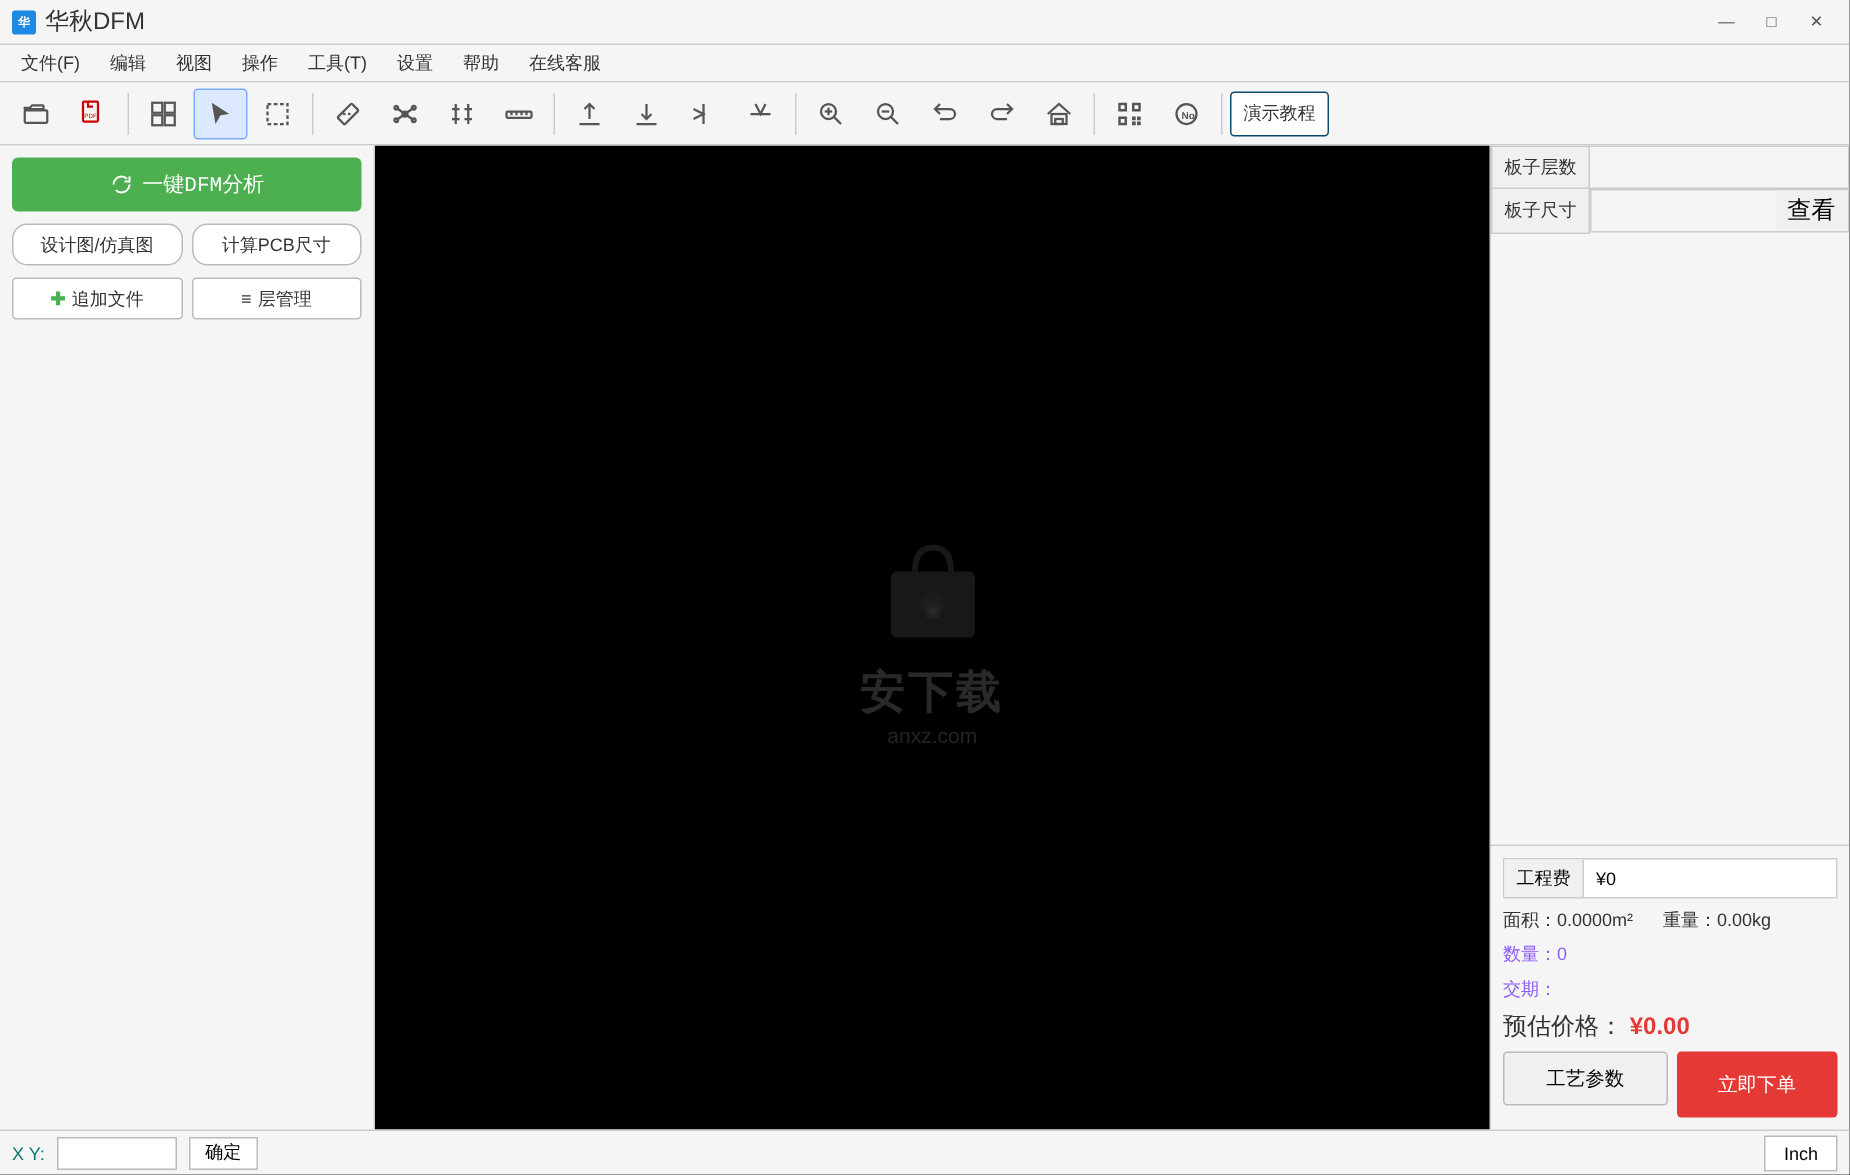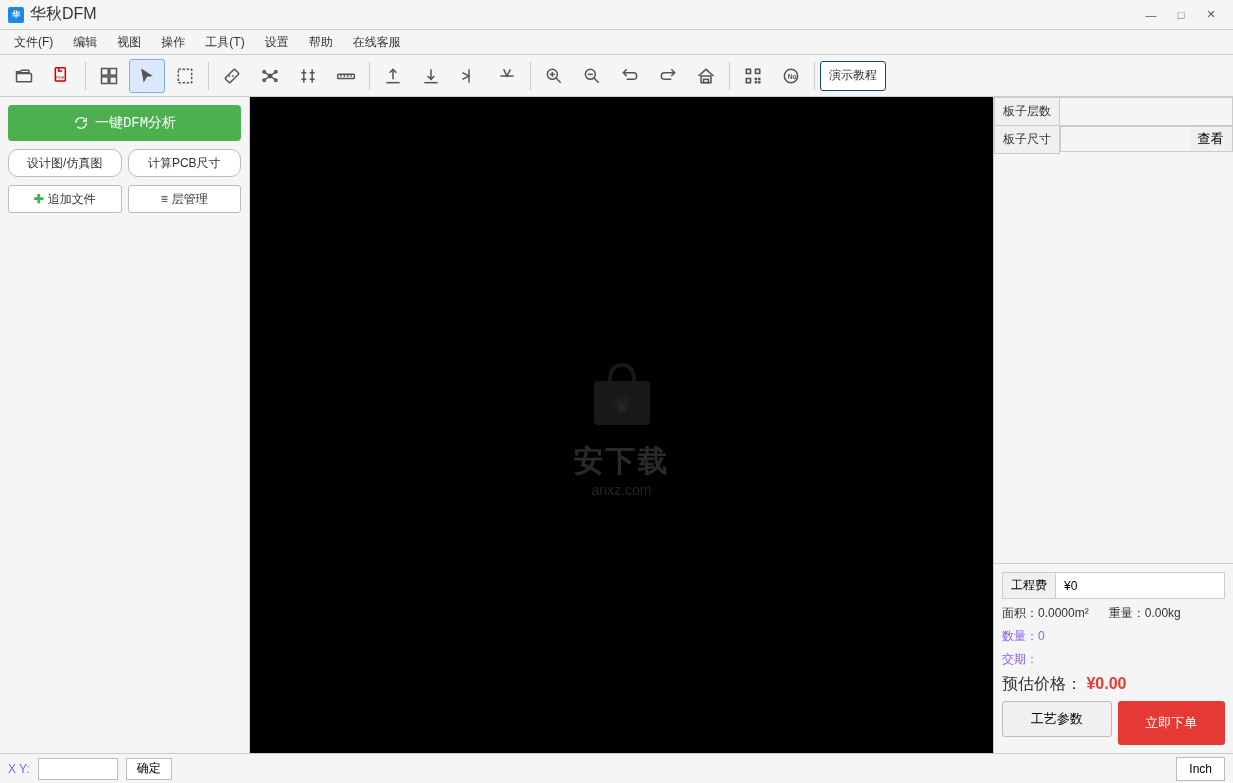--- a/index.html
+++ b/index.html
@@ -246,21 +246,21 @@
     .right-info-table .label-cell {
       background: #f0f0f0;
       white-space: nowrap;
       width: 60px;
     }
     .view-btn {
       background: #f0f0f0;
       border: none;
       padding: 3px 8px;
       cursor: pointer;
-      font-size: 13px;
+      font-size: 16px;
       white-space: nowrap;
       font-family: 'Microsoft YaHei', sans-serif;
     }
 
     .right-panel-spacer { flex: 1; }
 
     .right-bottom {
       border-top: 1px solid #ccc;
       padding: 8px;
       display: flex;
@@ -334,21 +334,21 @@
       height: 30px;
       background: #f5f5f5;
       border-top: 1px solid #ccc;
       display: flex;
       align-items: center;
       padding: 0 8px;
       gap: 8px;
     }
     .coord-label {
       font-size: 12px;
-      color: #8b5cf6;
+      color: #0f766e;
       text-align: center;
     }
     .coord-input {
       width: 80px;
       height: 22px;
       border: 1px solid #bbb;
       font-size: 12px;
       padding: 0 4px;
     }
     .confirm-btn {

